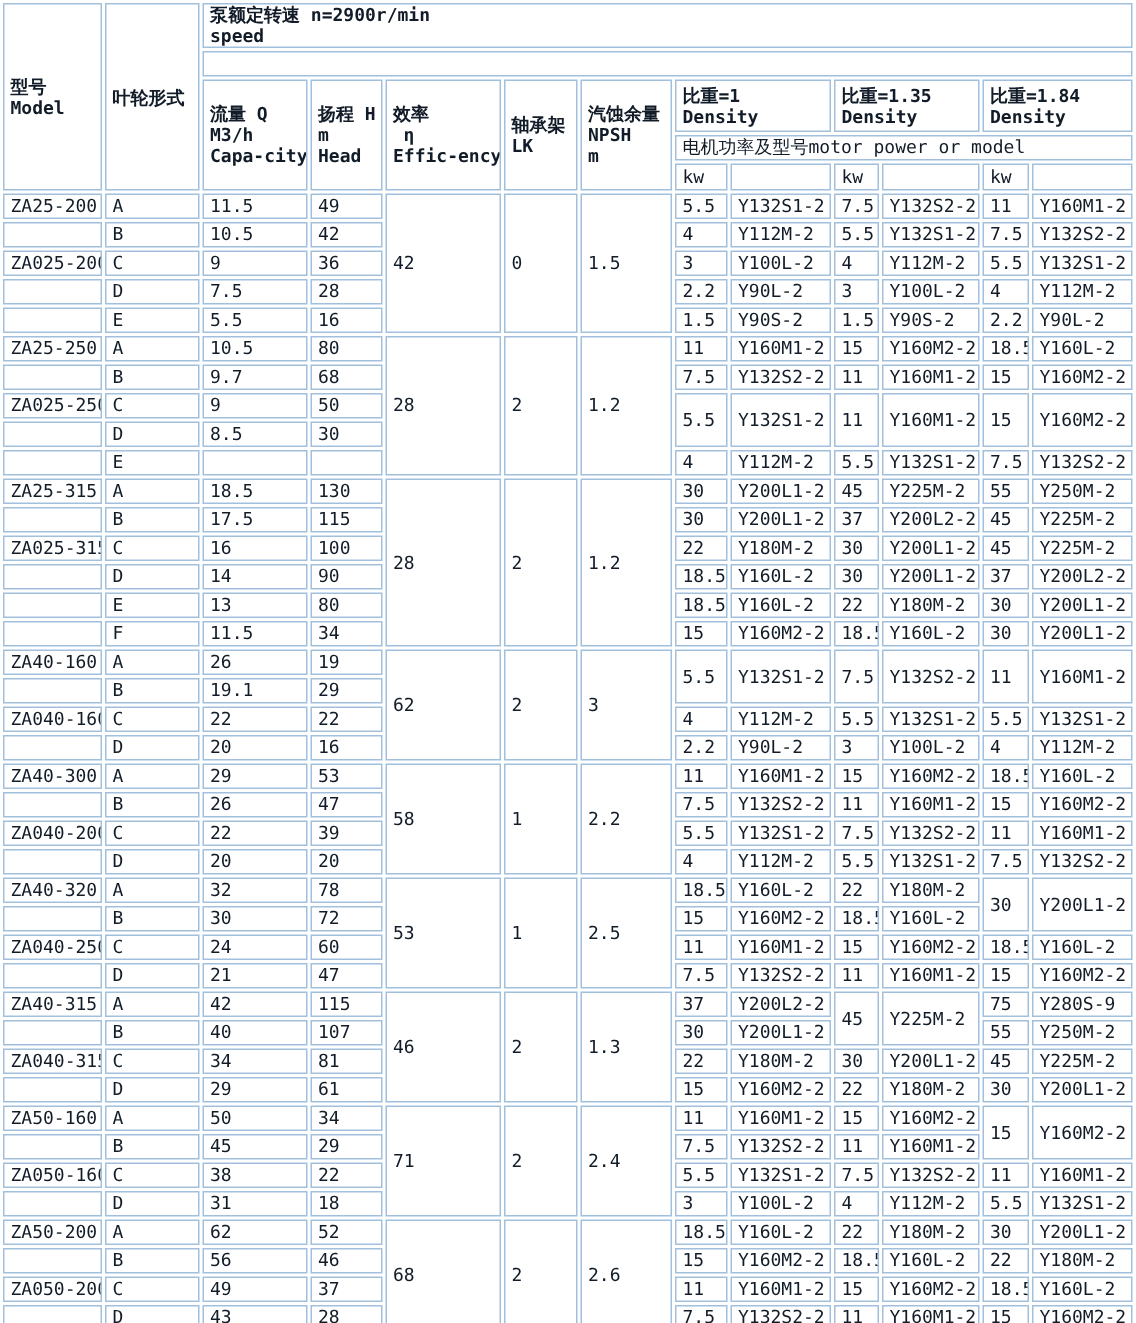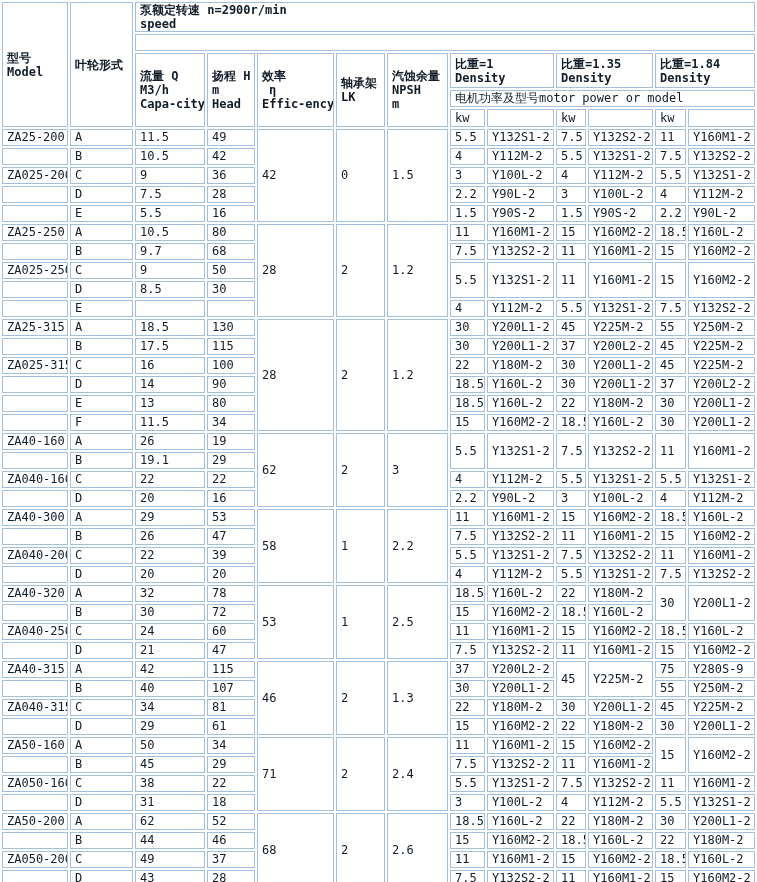--- a/index.html
+++ b/index.html
@@ -575,21 +575,21 @@
           <td>18.5</td>
           <td>Y160L-2</td>
           <td>22</td>
           <td>Y180M-2</td>
           <td>30</td>
           <td>Y200L1-2</td>
         </tr>
         <tr>
           <td></td>
           <td>B</td>
-          <td>44</td>
+          <td>56</td>
           <td>46</td>
           <td>15</td>
           <td>Y160M2-2</td>
           <td>18.5</td>
           <td>Y160L-2</td>
           <td>22</td>
           <td>Y180M-2</td>
         </tr>
         <tr>
           <td>ZA050-200</td>

